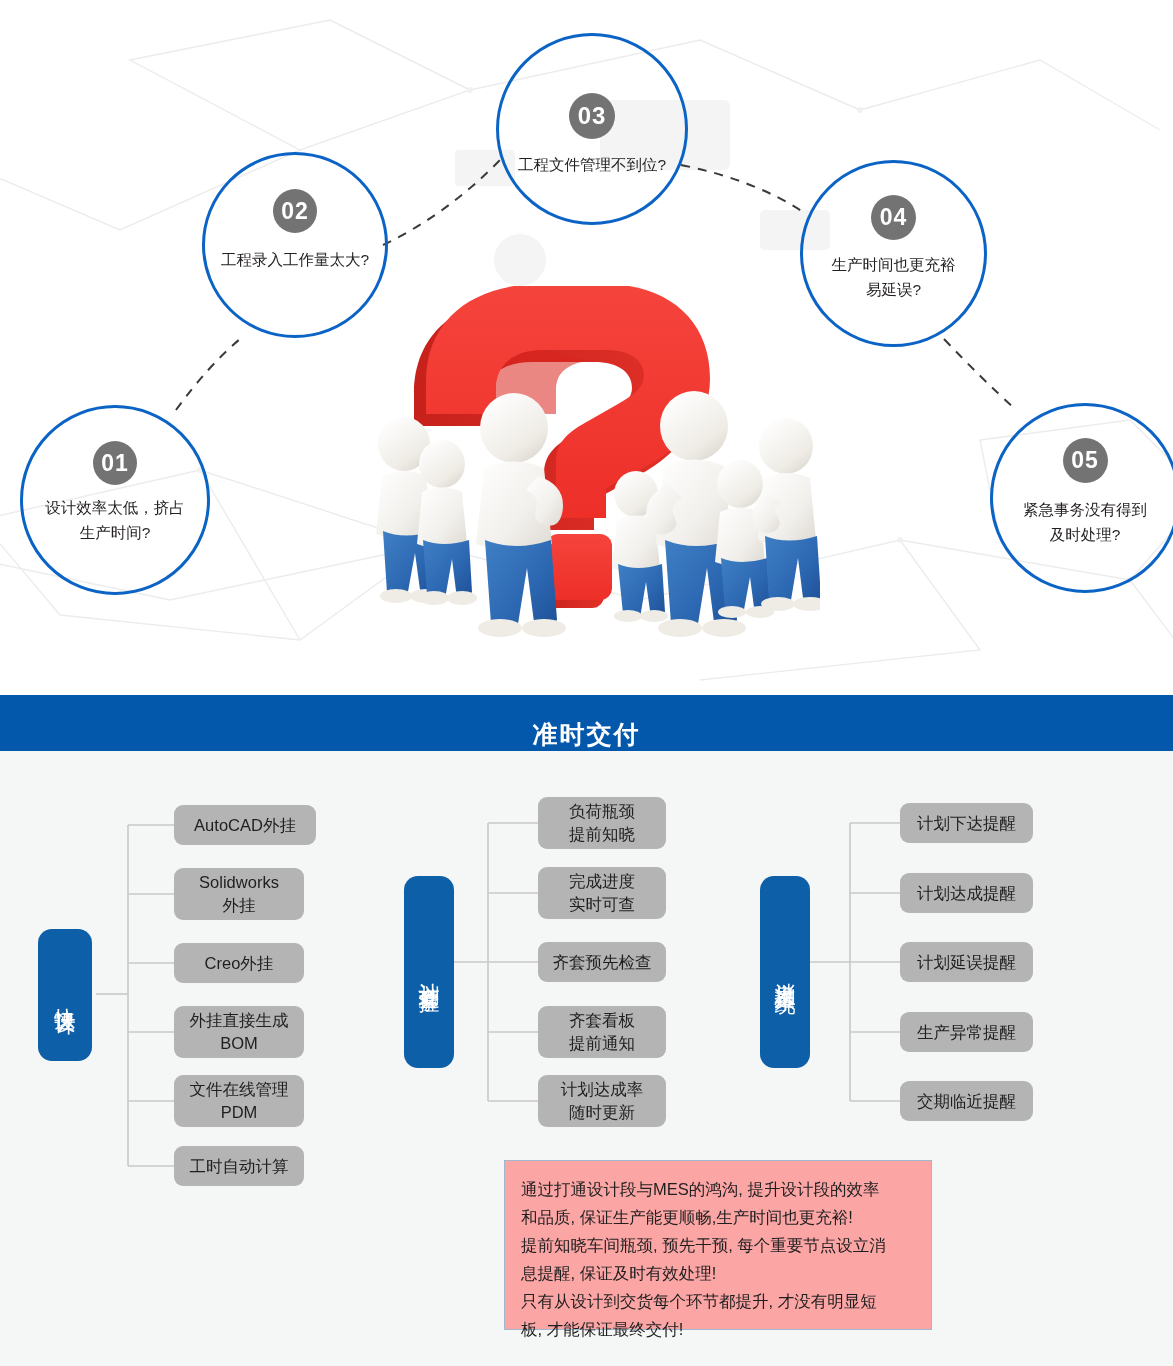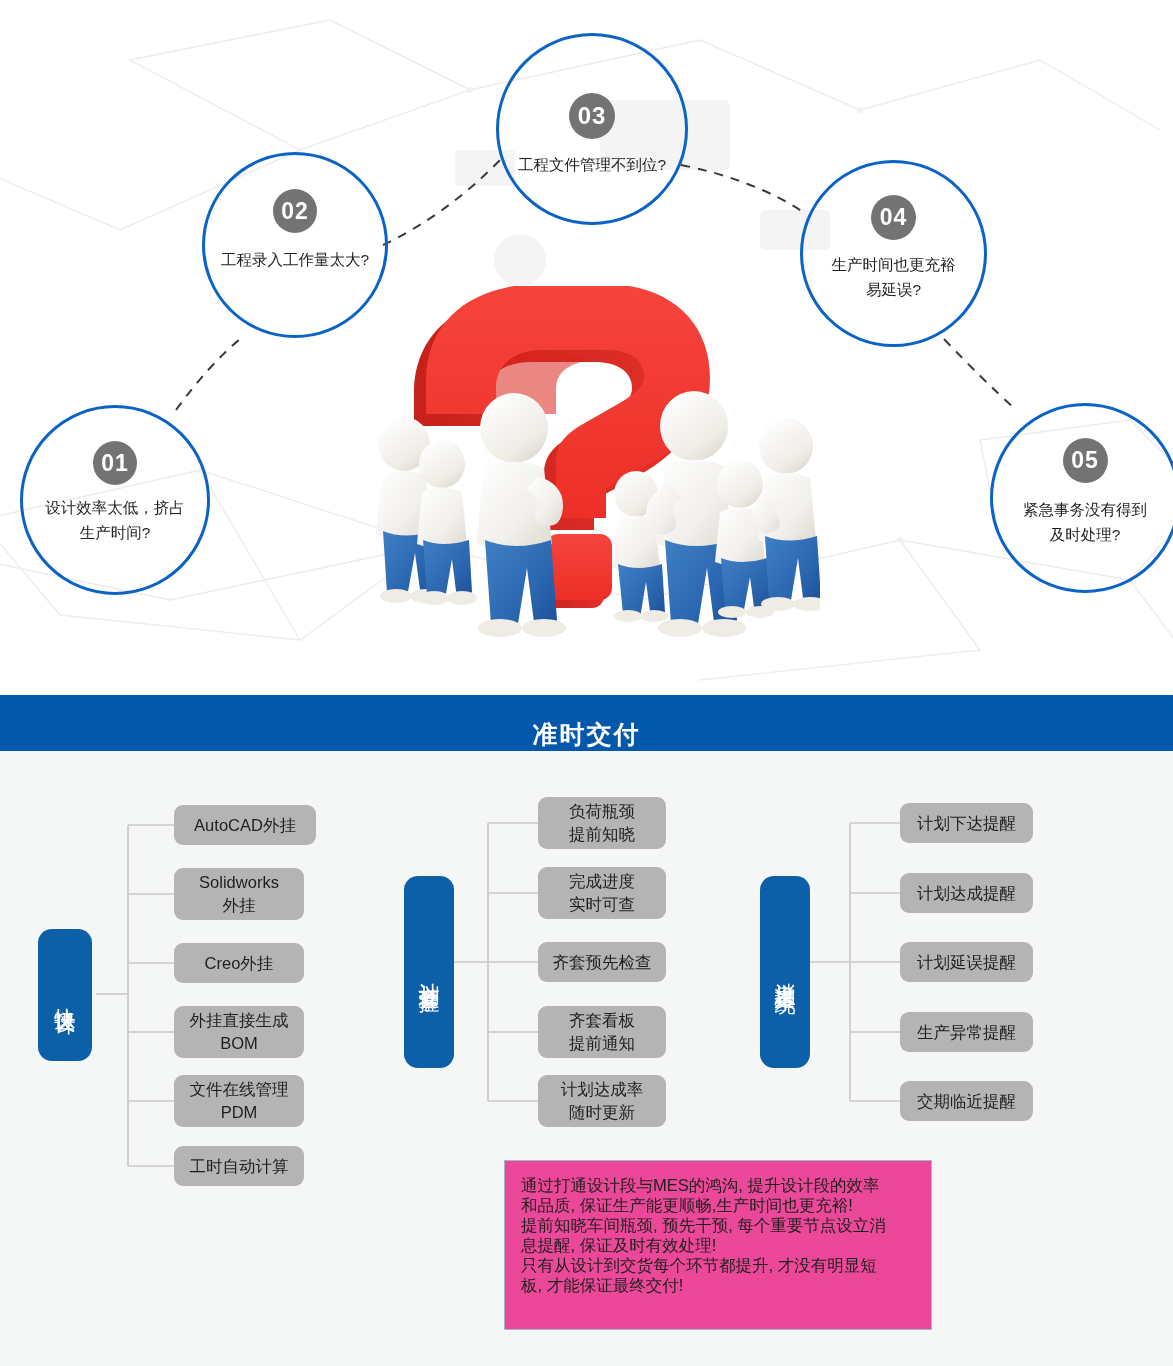--- a/index.html
+++ b/index.html
@@ -101,23 +101,23 @@
     line-height:23px;
     display:flex;align-items:center;justify-content:center;
     text-align:center;
     white-space:pre-line;
     box-sizing:border-box;
     padding:2px 8px;
   }
 
   .note{
     position:absolute;left:504px;top:1160px;width:428px;height:170px;
-    background:#ec4899;border:1px solid #9fb7cf;box-sizing:border-box;
+    background:#fca5a5;border:1px solid #9fb7cf;box-sizing:border-box;
     padding:14px 16px 0 16px;
-    color:#1f1f1f;font-size:16.5px;line-height:20px;white-space:pre-line;
+    color:#1f1f1f;font-size:16.5px;line-height:28px;white-space:pre-line;
   }
 </style>
 </head>
 <body>
 
 <div class="stage">
 
   <div class="top-section">
 
     <svg class="bg-net" viewBox="0 0 1173 695" xmlns="http://www.w3.org/2000/svg">

